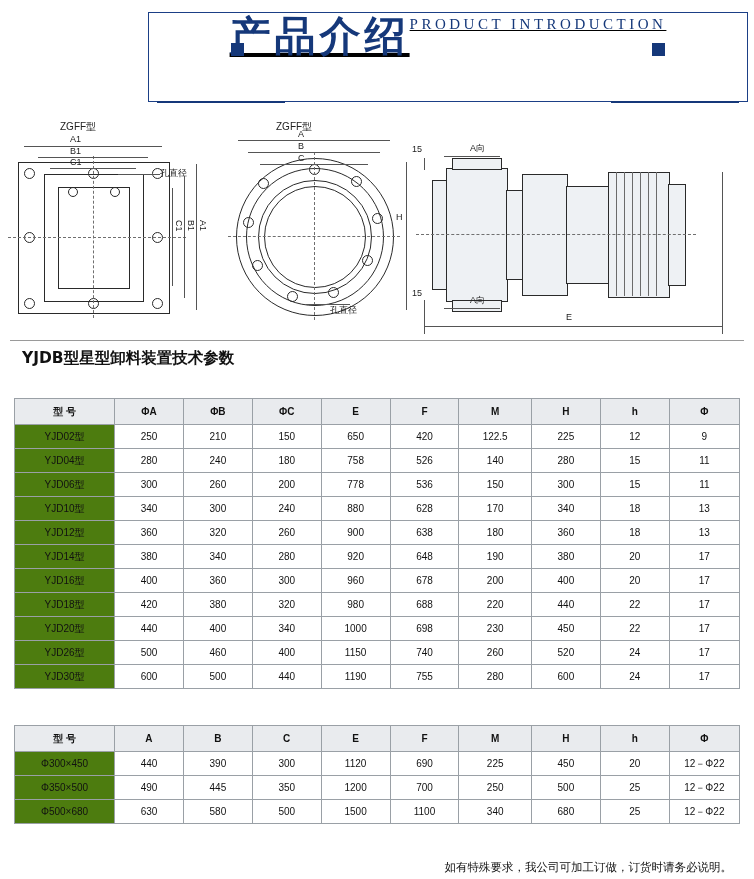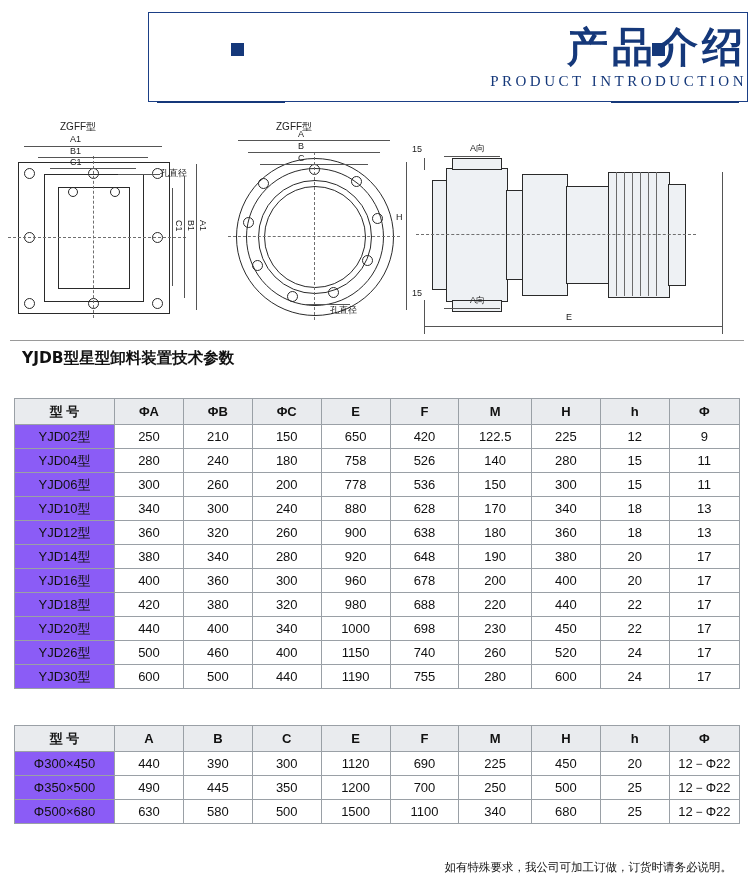--- a/index.html
+++ b/index.html
@@ -12,21 +12,21 @@
     overflow:hidden;
   }
   
   .header{
     position:absolute;left:148px;top:12px;width:600px;height:90px;
     border:1px solid #1b3f86;
     box-sizing:border-box;
   }
   .header-inner{
     position:relative;width:100%;height:100%;
-    display:flex;flex-direction:column;align-items:flex-end;justify-content:center;
+    display:flex;flex-direction:row;align-items:flex-start;justify-content:center;text-decoration:underline;
   }
   .title-cn{
     font-size:41px;font-weight:bold;color:#15387a;letter-spacing:4px;
     line-height:46px;
     font-family:"DejaVu Sans","Liberation Sans",sans-serif;
   }
   .title-en{
     font-size:15px;color:#15387a;letter-spacing:3.5px;margin-top:3px;
     font-family:"Liberation Serif","DejaVu Serif",serif;
   }
@@ -65,38 +65,38 @@
     color:#111;
   }
   .unit{
     position:absolute;right:22px;top:373px;font-size:11.5px;color:#111;margin-top:24px;
   }
 
   
   table.spec{
     position:absolute;
     border-collapse:collapse;
-    font-size:13px;
+    font-size:10px;
     table-layout:fixed;
   }
   table.spec td,table.spec th{
     border:1px solid #9aa0a6;
     text-align:center;
     height:23px;
     padding:0;
     font-weight:normal;
     color:#111;
   }
   table.spec thead td{
     background:#e9ebee;
     font-weight:bold;
     height:25px;
   }
   table.spec tbody td:first-child{
-    background:#8b5cf6;
+    background:#4d7c0f;
   }
   #table1{left:14px;top:398px;width:726px;}
   #table2{left:14px;top:725px;width:726px;}
 
   .footnote{
     position:absolute;right:22px;top:860px;font-size:11.5px;color:#111;
   }
 
   
   .ln{position:absolute;background:#2a2a2a;}

